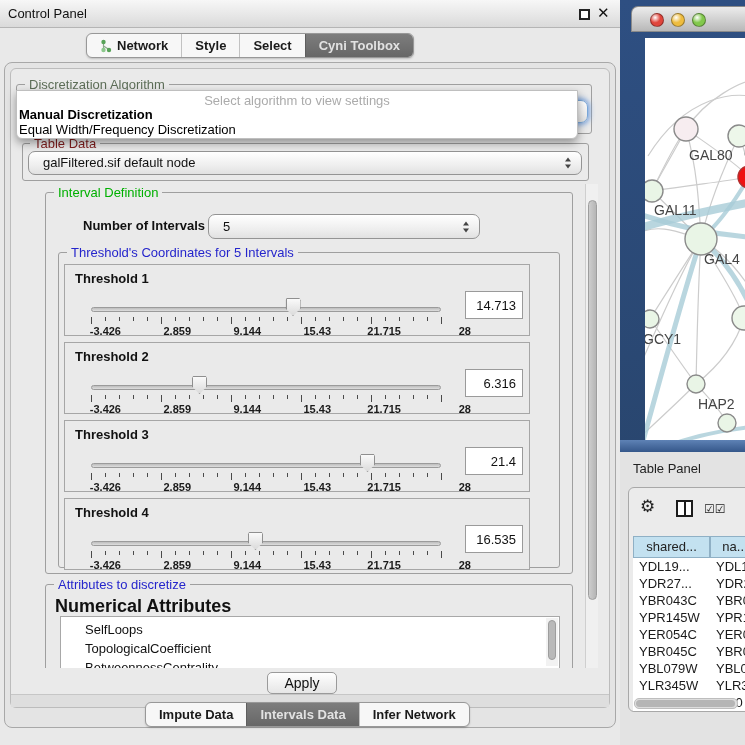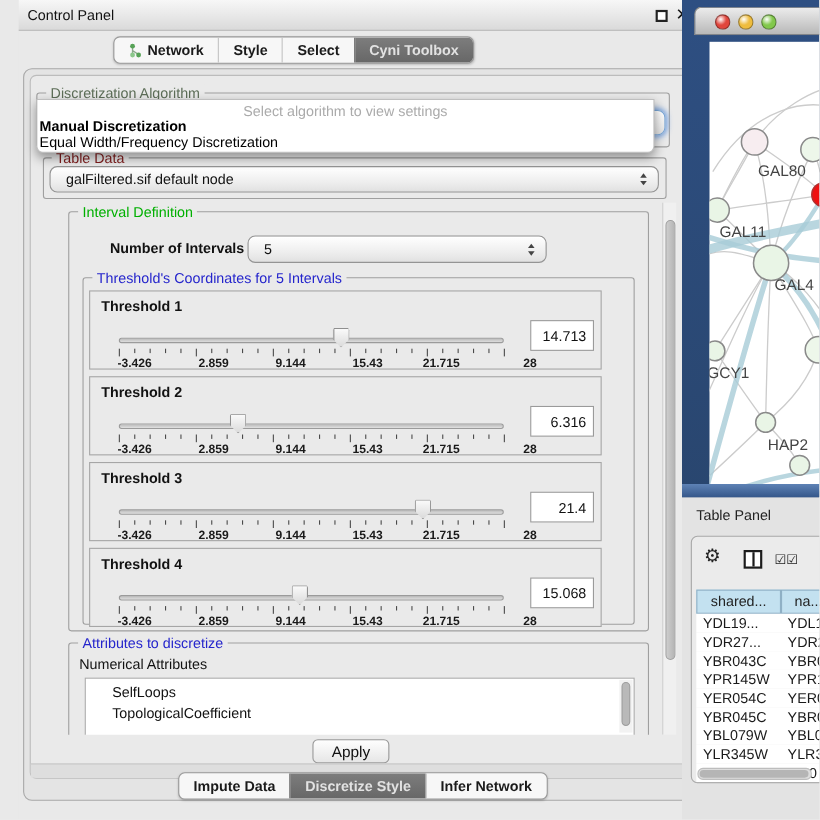--- a/index.html
+++ b/index.html
@@ -1,21 +1,21 @@
 <!DOCTYPE html>
 <html><head>
 <meta charset="utf-8">
 <style>
   * { margin:0; padding:0; box-sizing:border-box; }
   html,body { width:745px; height:745px; overflow:hidden; font-family:"Liberation Sans","DejaVu Sans",sans-serif; background:#e9e9e9; }
   .abs { position:absolute; }
   #stage { position:relative; width:745px; height:745px; }
 
   
-  #left-panel { left:17px; top:0; width:620px; height:745px; background:#e9e9e9; }
+  #left-panel { left:0; top:0; width:620px; height:745px; background:#e9e9e9; }
   #cp-titlebar { left:0; top:0; width:620px; height:28px;
     background:linear-gradient(180deg,#f7f7f7,#dadada); border-bottom:1px solid #b5b5b5; }
   #cp-title { left:8px; top:6px; font-size:13px; color:#111; }
   #float-icon { left:579px; top:9px; width:11px; height:11px; border:2px solid #222; background:#fff; }
   #close-icon { left:597px; top:4px; font-size:15px; font-weight:bold; color:#111; }
 
   .tabgroup { display:flex; height:25px; border:1px solid #989898; border-radius:6px;
     overflow:hidden; background:#f7f7f7; box-shadow:0 1px 2px rgba(0,0,0,0.18); }
   .tab { display:flex; align-items:center; padding:0 13px; font-size:13px; font-weight:bold;
     color:#1a1a1a; border-left:1px solid #c2c2c2; white-space:nowrap; }
@@ -77,21 +77,21 @@
     background:linear-gradient(180deg,#fcfcfc,#d9d9d9);
     clip-path:polygon(8% 0%,92% 0%,100% 12%,100% 58%,50% 100%,0% 58%,0% 12%);
     box-shadow:inset 0 0 0 1px #8f8f8f; filter:drop-shadow(0 1px 1px rgba(0,0,0,0.25)); }
   .tick { position:absolute; width:1px; background:#4a4a4a; }
   .tick-label { position:absolute; width:60px; text-align:right; font-size:11px; font-weight:bold; color:#1a1a1a; }
   .th-valuebox { position:absolute; left:400px; top:26px; width:58px; height:28px; background:#fff;
     border:1px solid #9a9a9a; font-size:13px; color:#111; text-align:right; line-height:28px; padding-right:6px; }
 
   #attr-group { left:29px; top:400px; width:528px; height:90px; }
   #attr-group-label { left:8px; color:#2525cc; }
-  #attr-title { left:39px; top:412px; font-size:13px; font-weight:normal; color:#111; }
+  #attr-title { left:39px; top:412px; font-size:18px; font-weight:bold; color:#111; }
   #attr-list { left:44px; top:432px; width:500px; height:60px; background:#fff; border:1px solid #a8a8a8; padding-top:3px; }
   .attr-item { font-size:13px; color:#111; padding-left:24px; height:19px; line-height:19px; }
   #attr-scrollbar { left:530px; top:434px; width:12px; height:48px; background:#f2f2f2; }
   #attr-scroll-thumb { left:2px; top:2px; width:8px; height:40px; border-radius:4px; background:#b9b9b9; border:1px solid #9d9d9d; }
 
   #apply-btn { left:267px; top:672px; width:70px; height:22px; border:1px solid #9a9a9a; border-radius:5px;
     background:linear-gradient(180deg,#fefefe,#e6e6e6); font-size:14px; color:#111; text-align:center; line-height:20px; }
   #bottom-strip { left:11px; top:694px; width:598px; height:13px; background:#dedede; border-top:1px solid #c6c6c6; }
 
   
@@ -336,49 +336,50 @@
             <div class="tick" style="left: 334px; top: 52px; height: 4px;"></div>
             <div class="tick" style="left: 348px; top: 52px; height: 4px;"></div>
             <div class="tick" style="left: 362px; top: 52px; height: 4px;"></div>
             <div class="tick" style="left: 376px; top: 52px; height: 7px;"></div>
             <div class="tick-label" style="left: -4px; top: 60px;">-3.426</div>
             <div class="tick-label" style="left: 66px; top: 60px;">2.859</div>
             <div class="tick-label" style="left: 136px; top: 60px;">9.144</div>
             <div class="tick-label" style="left: 206px; top: 60px;">15.43</div>
             <div class="tick-label" style="left: 276px; top: 60px;">21.715</div>
             <div class="tick-label" style="left: 346px; top: 60px;">28</div>
-            <div class="th-valuebox">15.068</div>
+            <div class="th-valuebox">16.535</div>
           </div>
         </div>
 
       <div id="attr-group" class="abs groupbox">
         <div id="attr-group-label" class="groupbox-label">Attributes to discretize</div>
       </div>
       <div id="attr-title" class="abs">Numerical Attributes</div>
       <div id="attr-list" class="abs">
           <div class="attr-item">SelfLoops</div>
           <div class="attr-item">TopologicalCoefficient</div>
+          <div class="attr-item">BetweennessCentrality</div>
         </div>
       <div id="attr-scrollbar" class="abs">
         <div id="attr-scroll-thumb" class="abs"></div>
       </div>
 
       <div id="main-scrollbar" class="abs">
         <div id="main-scroll-thumb" class="abs"></div>
       </div>
     </div>
 
     <div id="apply-btn" class="abs">Apply</div>
     <div id="bottom-strip" class="abs"></div>
     <div id="bottom-tabs" class="abs tabgroup">
         <div class="tab">
           <span>Impute Data</span>
         </div>
         <div class="tab selected">
-          <span>Discretize Style</span>
+          <span>Intervals Data</span>
         </div>
         <div class="tab">
           <span>Infer Network</span>
         </div>
       </div>
   </div>
 
   <div id="right-region" class="abs">
     <div id="net-frame" class="abs">
       <div id="mac-window" class="abs">

